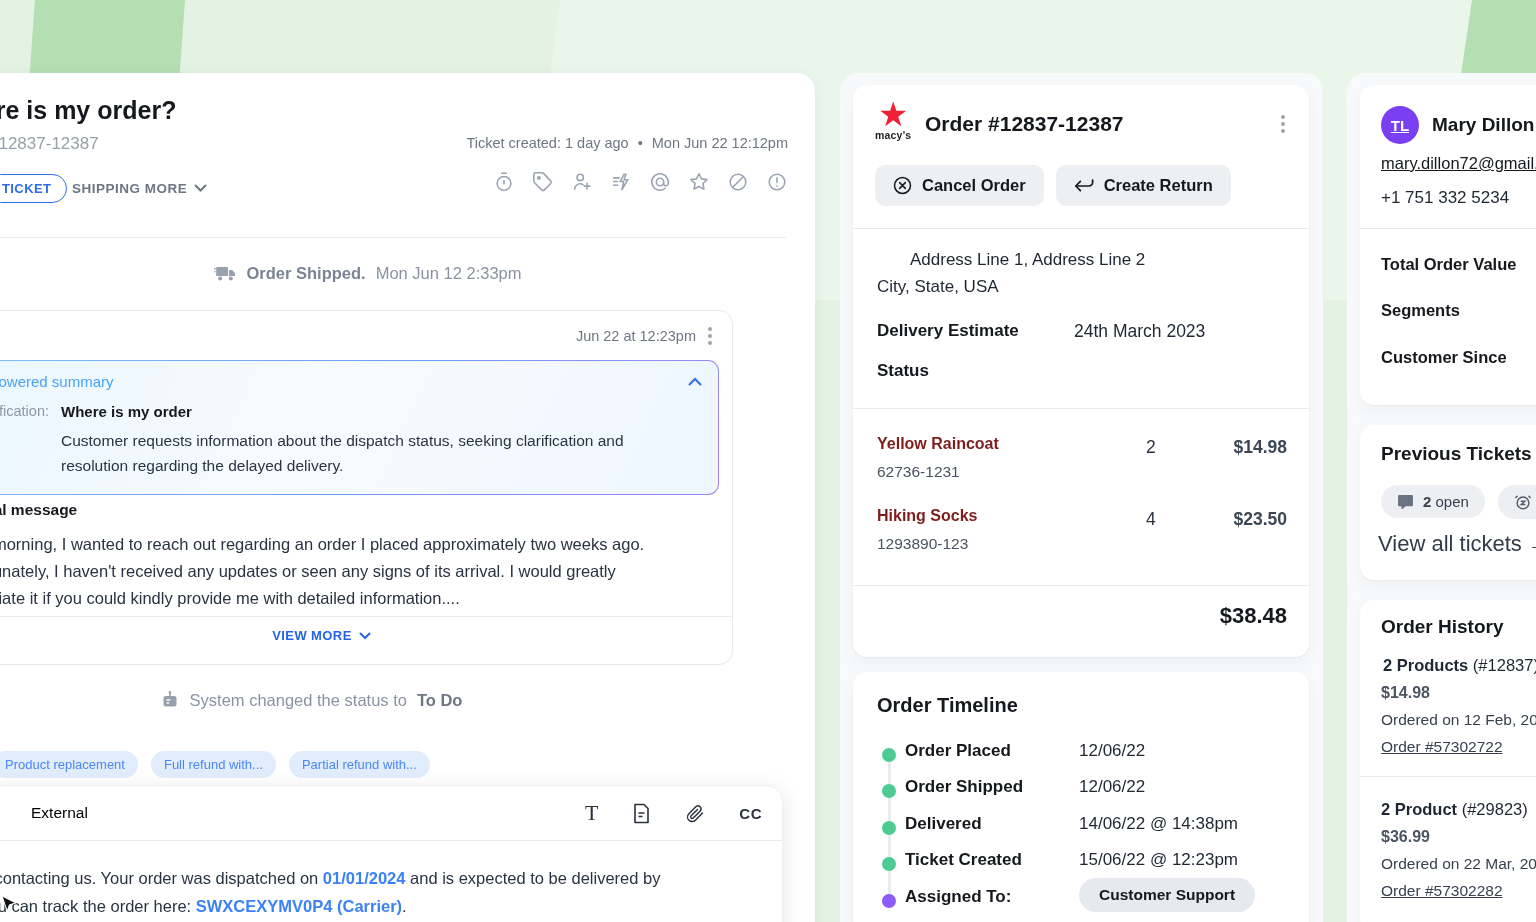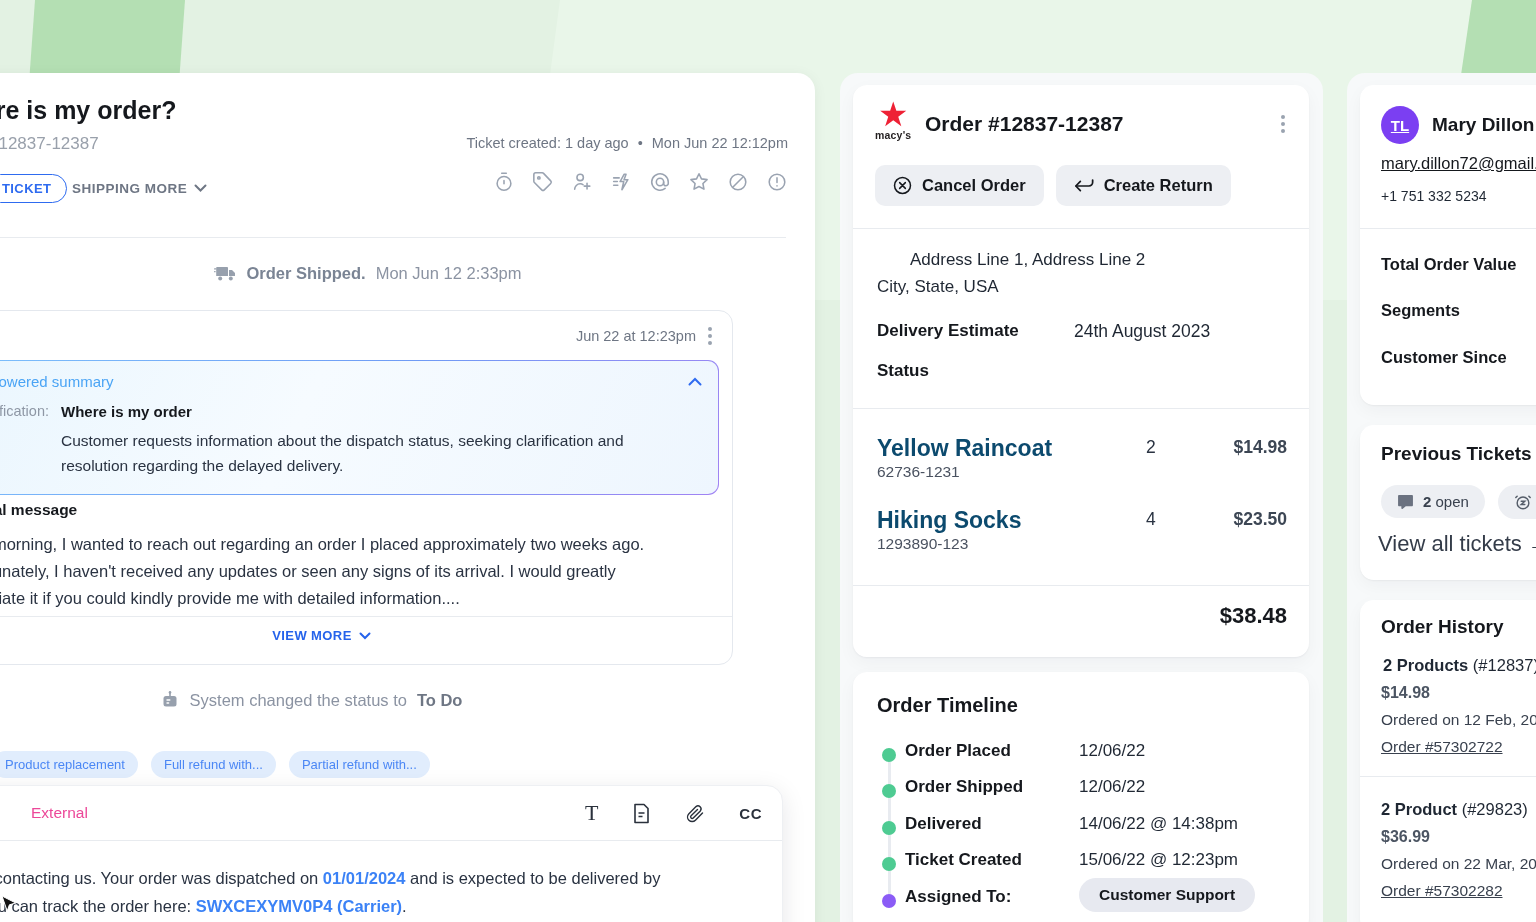--- a/index.html
+++ b/index.html
@@ -50,57 +50,57 @@
     letter-spacing:.4px;cursor:pointer;white-space:nowrap;}
 
   .chiprow{display:flex;gap:13px;}
   .chip{background:#e1edfd;color:#4b87f5;font-size:13px;border-radius:14px;
     padding:6px 13px;white-space:nowrap;cursor:pointer;}
 
   .composer{border:1px solid #eef0f3;border-radius:16px;background:#fff;
     box-shadow:0 6px 24px rgba(16,24,40,.10);}
   .comphead{position:absolute;left:0;right:0;top:0;height:54px;display:flex;
     align-items:center;justify-content:space-between;}
-  .compmode{margin-left:150px;font-size:15.5px;color:#ec4899;cursor:pointer;}
+  .compmode{margin-left:150px;font-size:15.5px;color:#000000;cursor:pointer;}
   .compicons{margin-right:20px;display:flex;align-items:center;gap:34px;color:#2a313c;}
   .compicons .ci{cursor:pointer;}
   .tglyph{font-family:"Liberation Serif","DejaVu Serif",serif;font-size:22px;line-height:20px;}
   .cctext{font-size:15px;font-weight:800;letter-spacing:.5px;}
   .compline{position:absolute;font-size:16.5px;color:#2a3342;white-space:nowrap;}
   .lnk{color:#3b82f6;font-weight:700;text-decoration:none;cursor:pointer;}
 
   
   .ordtitle{font-size:21px;font-weight:700;color:#15181d;white-space:nowrap;}
   .macys-star{color:#ee2135;font-size:34px;line-height:30px;}
   .macys-word{font-size:10.5px;font-weight:700;color:#231f20;letter-spacing:.2px;}
   .obtn{display:inline-flex;align-items:center;gap:10px;background:#edeff3;border-radius:10px;
     padding:11px 18px;font-size:16.5px;font-weight:600;color:#15181d;cursor:pointer;white-space:nowrap;}
   .addr{font-size:17px;color:#1f2733;white-space:nowrap;}
   .flabel{font-size:17px;font-weight:700;color:#15181d;white-space:nowrap;}
   .fvalue{font-size:17.5px;color:#1f2733;white-space:nowrap;}
-  .iname{font-size:23px;font-weight:700;color:#0c4a6e;cursor:pointer;white-space:nowrap;}
+  .iname{font-size:16px;font-weight:700;color:#7f1d1d;cursor:pointer;white-space:nowrap;}
   .isku{font-size:15.5px;color:#4a5260;white-space:nowrap;}
   .iqty{font-size:17.5px;color:#2a3342;}
   .iprice{font-size:17.5px;font-weight:700;color:#3c4654;white-space:nowrap;}
   .ototal{font-size:22px;font-weight:800;color:#15181d;white-space:nowrap;}
   .tlttl{font-size:20px;font-weight:700;color:#15181d;white-space:nowrap;}
   .tlrow-label{font-size:17px;font-weight:700;color:#15181d;white-space:nowrap;}
   .tlrow-val{font-size:17px;color:#1f2733;white-space:nowrap;}
   .dot{position:absolute;width:14px;height:14px;border-radius:50%;background:#4ecb92;}
   .dot.purple{background:#8b5cf6;}
   .tline{position:absolute;width:3px;background:#e8ebf0;border-radius:2px;}
   .cspill{background:#e7e9f0;border-radius:999px;padding:8px 20px;font-size:15.5px;
     font-weight:700;color:#15181d;white-space:nowrap;display:inline-flex;}
 
   
   .avatar{width:38px;height:38px;border-radius:50%;background:#7b3ff2;color:#fff;
     display:flex;align-items:center;justify-content:center;font-size:15px;font-weight:700;text-decoration:underline;}
   .custname{font-size:19px;font-weight:700;color:#15181d;white-space:nowrap;}
   .custemail{font-size:16.5px;color:#15181d;text-decoration:underline;white-space:nowrap;cursor:pointer;}
-  .custphone{font-size:14px;color:#1f2733;white-space:nowrap;}
+  .custphone{font-size:17px;color:#1f2733;white-space:nowrap;}
   .custfield{font-size:16.5px;font-weight:700;color:#15181d;white-space:nowrap;}
   .secttl{font-size:19px;font-weight:700;color:#15181d;white-space:nowrap;}
   .tkpill{display:inline-flex;align-items:center;gap:9px;background:#edeff3;border-radius:999px;
     padding:8px 16px;font-size:15px;color:#39414e;cursor:pointer;white-space:nowrap;}
   .viewall{font-size:22px;color:#343c49;cursor:pointer;white-space:nowrap;}
   .ohprod{font-size:16.5px;color:#1f2733;white-space:nowrap;}
   .ohprice{font-size:16px;font-weight:700;color:#4c5563;white-space:nowrap;}
   .ohdate{font-size:15.5px;color:#39414e;white-space:nowrap;}
   .ohlink{font-size:15.5px;color:#39414e;text-decoration:underline;cursor:pointer;white-space:nowrap;}
   .kebab{display:flex;flex-direction:column;gap:3px;cursor:pointer;}
@@ -307,21 +307,21 @@
           </svg>
         <span>Create Return</span>
       </span>
     </div>
 
     <div class="divider" style="left:0;right:0;top:143px;"></div>
 
     <div class="abs addr" style="left:24px;top:165px;margin-left:33px;">Address Line 1, Address Line 2</div>
     <div class="abs addr" style="left:24px;top:192px;">City, State, USA</div>
     <div class="abs flabel" style="left:24px;top:236px;">Delivery Estimate</div>
-    <div class="abs fvalue" style="left:221px;top:236px;">24th August 2023</div>
+    <div class="abs fvalue" style="left:221px;top:236px;">24th March 2023</div>
     <div class="abs flabel" style="left:24px;top:276px;">Status</div>
 
     <div class="divider" style="left:0;right:0;top:323px;"></div>
 
     <div class="abs iname" style="left:24px;top:350px;">Yellow Raincoat</div>
     <div class="abs iqty" style="left:293px;top:352px;">2</div>
     <div class="abs iprice" style="right:22px;top:352px;">$14.98</div>
     <div class="abs isku" style="left:24px;top:378px;">62736-1231</div>
 
     <div class="abs iname" style="left:24px;top:422px;">Hiking Socks</div>

